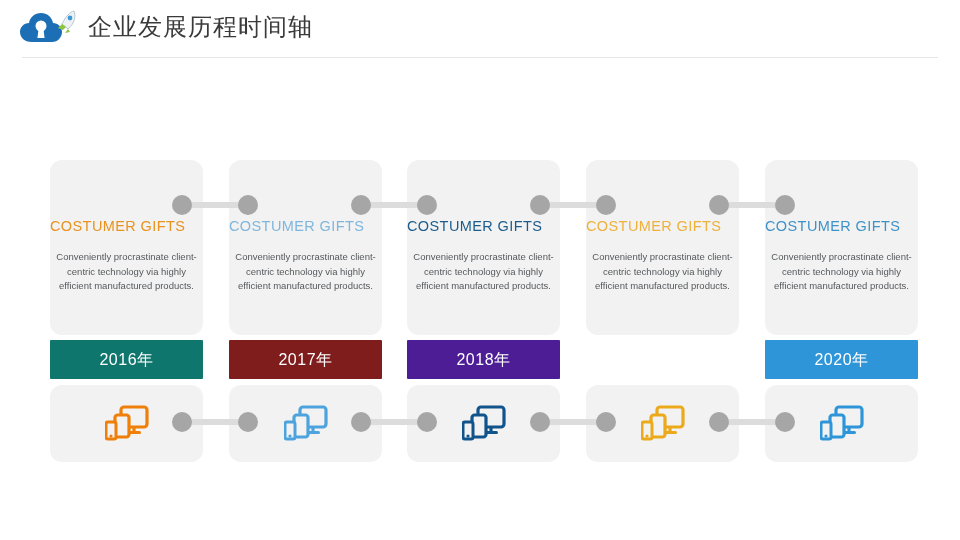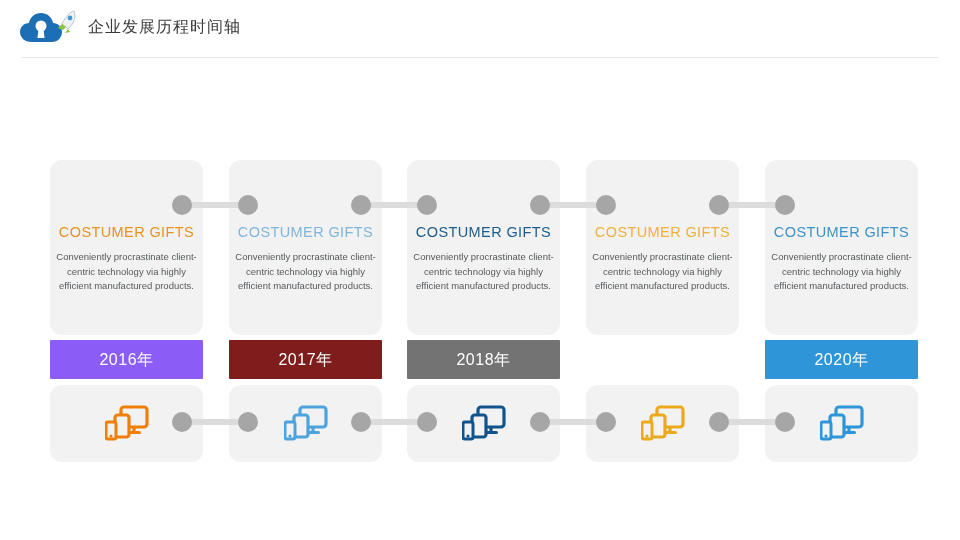--- a/index.html
+++ b/index.html
@@ -26,21 +26,21 @@
     position: absolute;
     left: 18px;
     top: 8px;
     width: 66px;
     height: 40px;
   }
   .page-title {
     position: absolute;
     left: 88px;
     top: 13px;
-    font-size: 16px;
+    font-size: 24px;
     color: #3a3a3a;
     letter-spacing: 1px;
     line-height: 28px;
     white-space: nowrap;
   }
   .header-divider {
     position: absolute;
     left: 22px;
     top: 57px;
     width: 916px;
@@ -68,23 +68,23 @@
     position: absolute;
     left: 0; top: 0;
     width: 153px;
     height: 175px;
     background: #f2f2f2;
     border-radius: 12px;
   }
   .card-title {
     position: absolute;
     left: 0;
-    top: 64px;
-    width: 153px;
-    text-align: center;
+    top: 58px;
+    width: 153px;
+    text-align: left;
     font-size: 14.5px;
     letter-spacing: 0.4px;
     font-weight: 400;
   }
   .card-body {
     position: absolute;
     left: 6px;
     top: 90px;
     width: 141px;
     text-align: center;
@@ -175,21 +175,21 @@
   <div class="header-divider"></div>
 </div>
 
 <div class="board">
 
   <div class="card" style="left:50px;">
     <div class="card-top" style="background: rgb(242, 242, 242);">
       <div class="card-title" style="color: rgb(232, 146, 31);">COSTUMER GIFTS</div>
       <div class="card-body">Conveniently procrastinate client-centric technology via highly efficient manufactured products.</div>
     </div>
-    <div class="card-year" style="background: #8b5cf6;">2016年</div>
+    <div class="card-year" style="background: #0f766e;">2016年</div>
     <div class="card-bottom" style="background: rgb(242, 242, 242);">
       <div class="card-icon">
         <svg width="44" height="38" viewBox="0 0 44 38" xmlns="http://www.w3.org/2000/svg" class="dev-svg">
           <rect x="16" y="2" width="26" height="20" rx="3" fill="none" stroke-width="3.2" stroke="#ee7f09"></rect>
           <rect x="22" y="26" width="14" height="3" rx="1.5" stroke-width="0" stroke="#ee7f09" fill="#ee7f09"></rect>
           <path d="M29 22 L29 27" stroke-width="3.2" fill="none" stroke="#ee7f09"></path>
           <rect x="10" y="10" width="14" height="22" rx="2.6" fill="#f2f2f2" stroke-width="3.2" stroke="#ee7f09"></rect>
           <rect x="1" y="17" width="10" height="17" rx="2" fill="#f2f2f2" stroke-width="3" stroke="#ee7f09"></rect>
           <circle cx="6" cy="31" r="0.9" stroke-width="1.4" stroke="#ee7f09"></circle>
         </svg>
@@ -215,21 +215,21 @@
         </svg>
       </div>
     </div>
   </div>
 
   <div class="card" style="left:407px;">
     <div class="card-top" style="background: rgb(242, 242, 242);">
       <div class="card-title" style="color: rgb(28, 92, 140);">COSTUMER GIFTS</div>
       <div class="card-body">Conveniently procrastinate client-centric technology via highly efficient manufactured products.</div>
     </div>
-    <div class="card-year" style="background: #737373;">2018年</div>
+    <div class="card-year" style="background: #4c1d95;">2018年</div>
     <div class="card-bottom" style="background: rgb(242, 242, 242);">
       <div class="card-icon">
         <svg width="44" height="38" viewBox="0 0 44 38" xmlns="http://www.w3.org/2000/svg" class="dev-svg">
           <rect x="16" y="2" width="26" height="20" rx="3" fill="none" stroke-width="3.2" stroke="#11548c"></rect>
           <rect x="22" y="26" width="14" height="3" rx="1.5" stroke-width="0" stroke="#11548c" fill="#11548c"></rect>
           <path d="M29 22 L29 27" stroke-width="3.2" fill="none" stroke="#11548c"></path>
           <rect x="10" y="10" width="14" height="22" rx="2.6" fill="#f2f2f2" stroke-width="3.2" stroke="#11548c"></rect>
           <rect x="1" y="17" width="10" height="17" rx="2" fill="#f2f2f2" stroke-width="3" stroke="#11548c"></rect>
           <circle cx="6" cy="31" r="0.9" stroke-width="1.4" stroke="#11548c"></circle>
         </svg>

